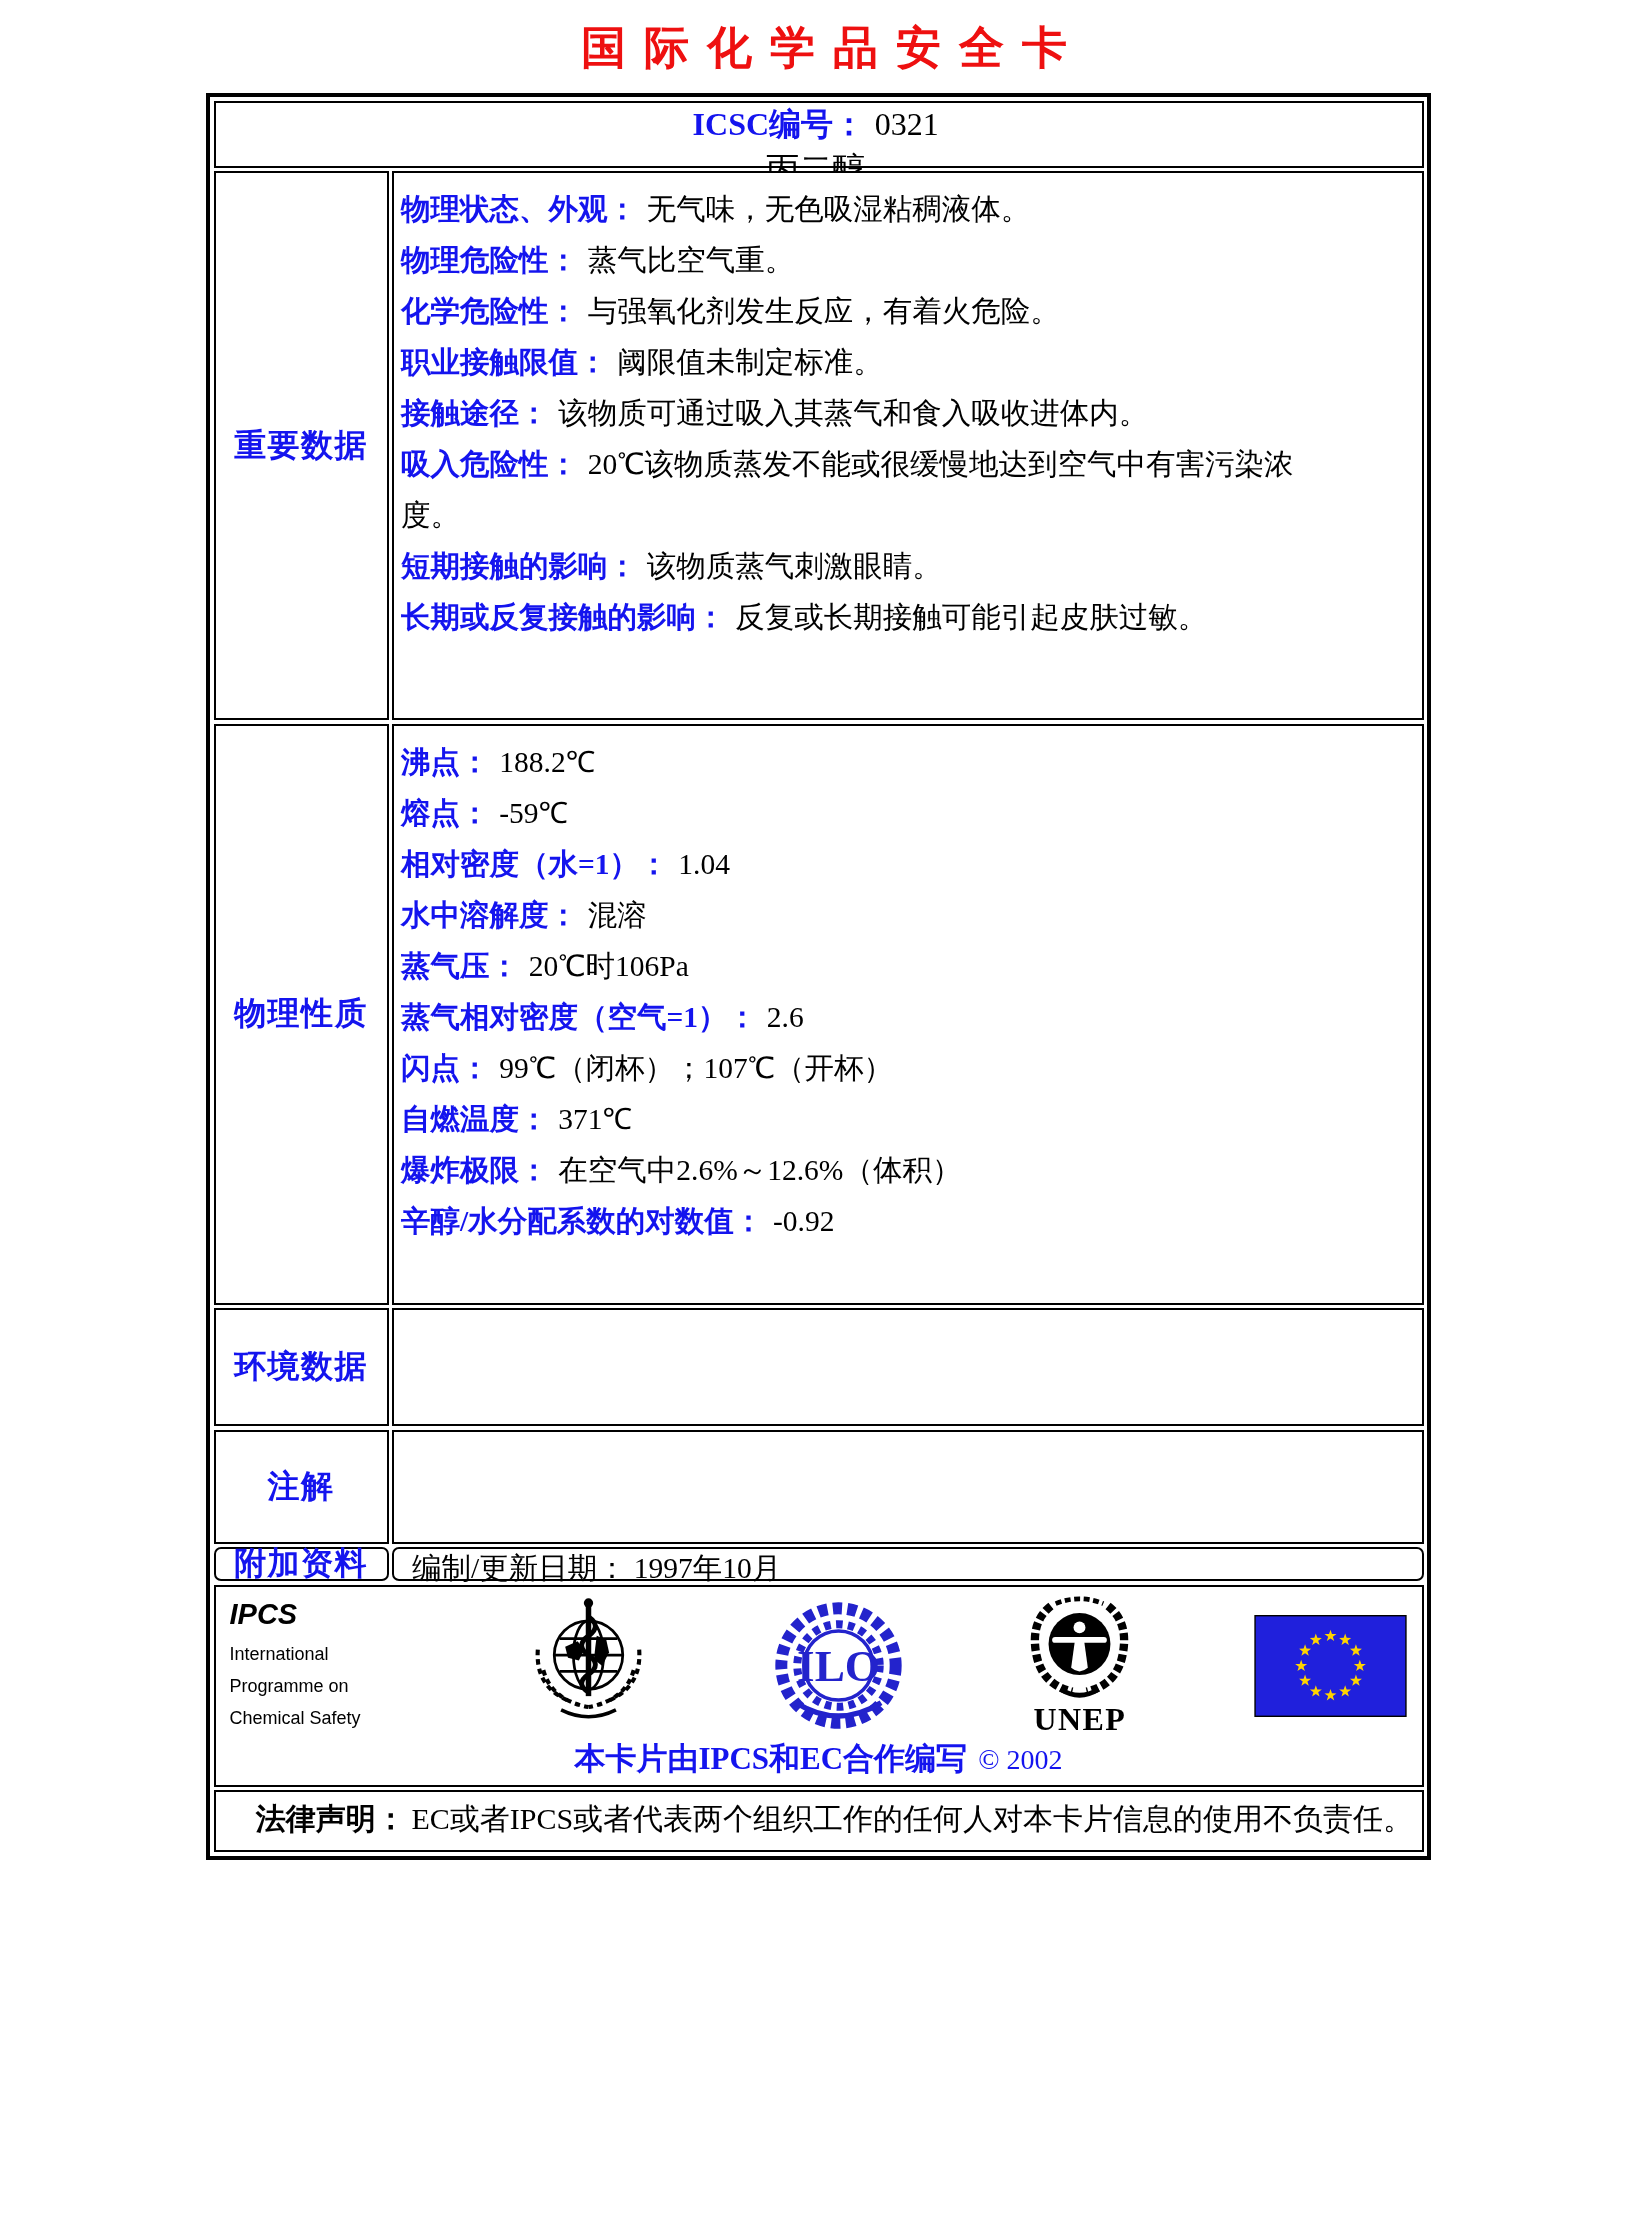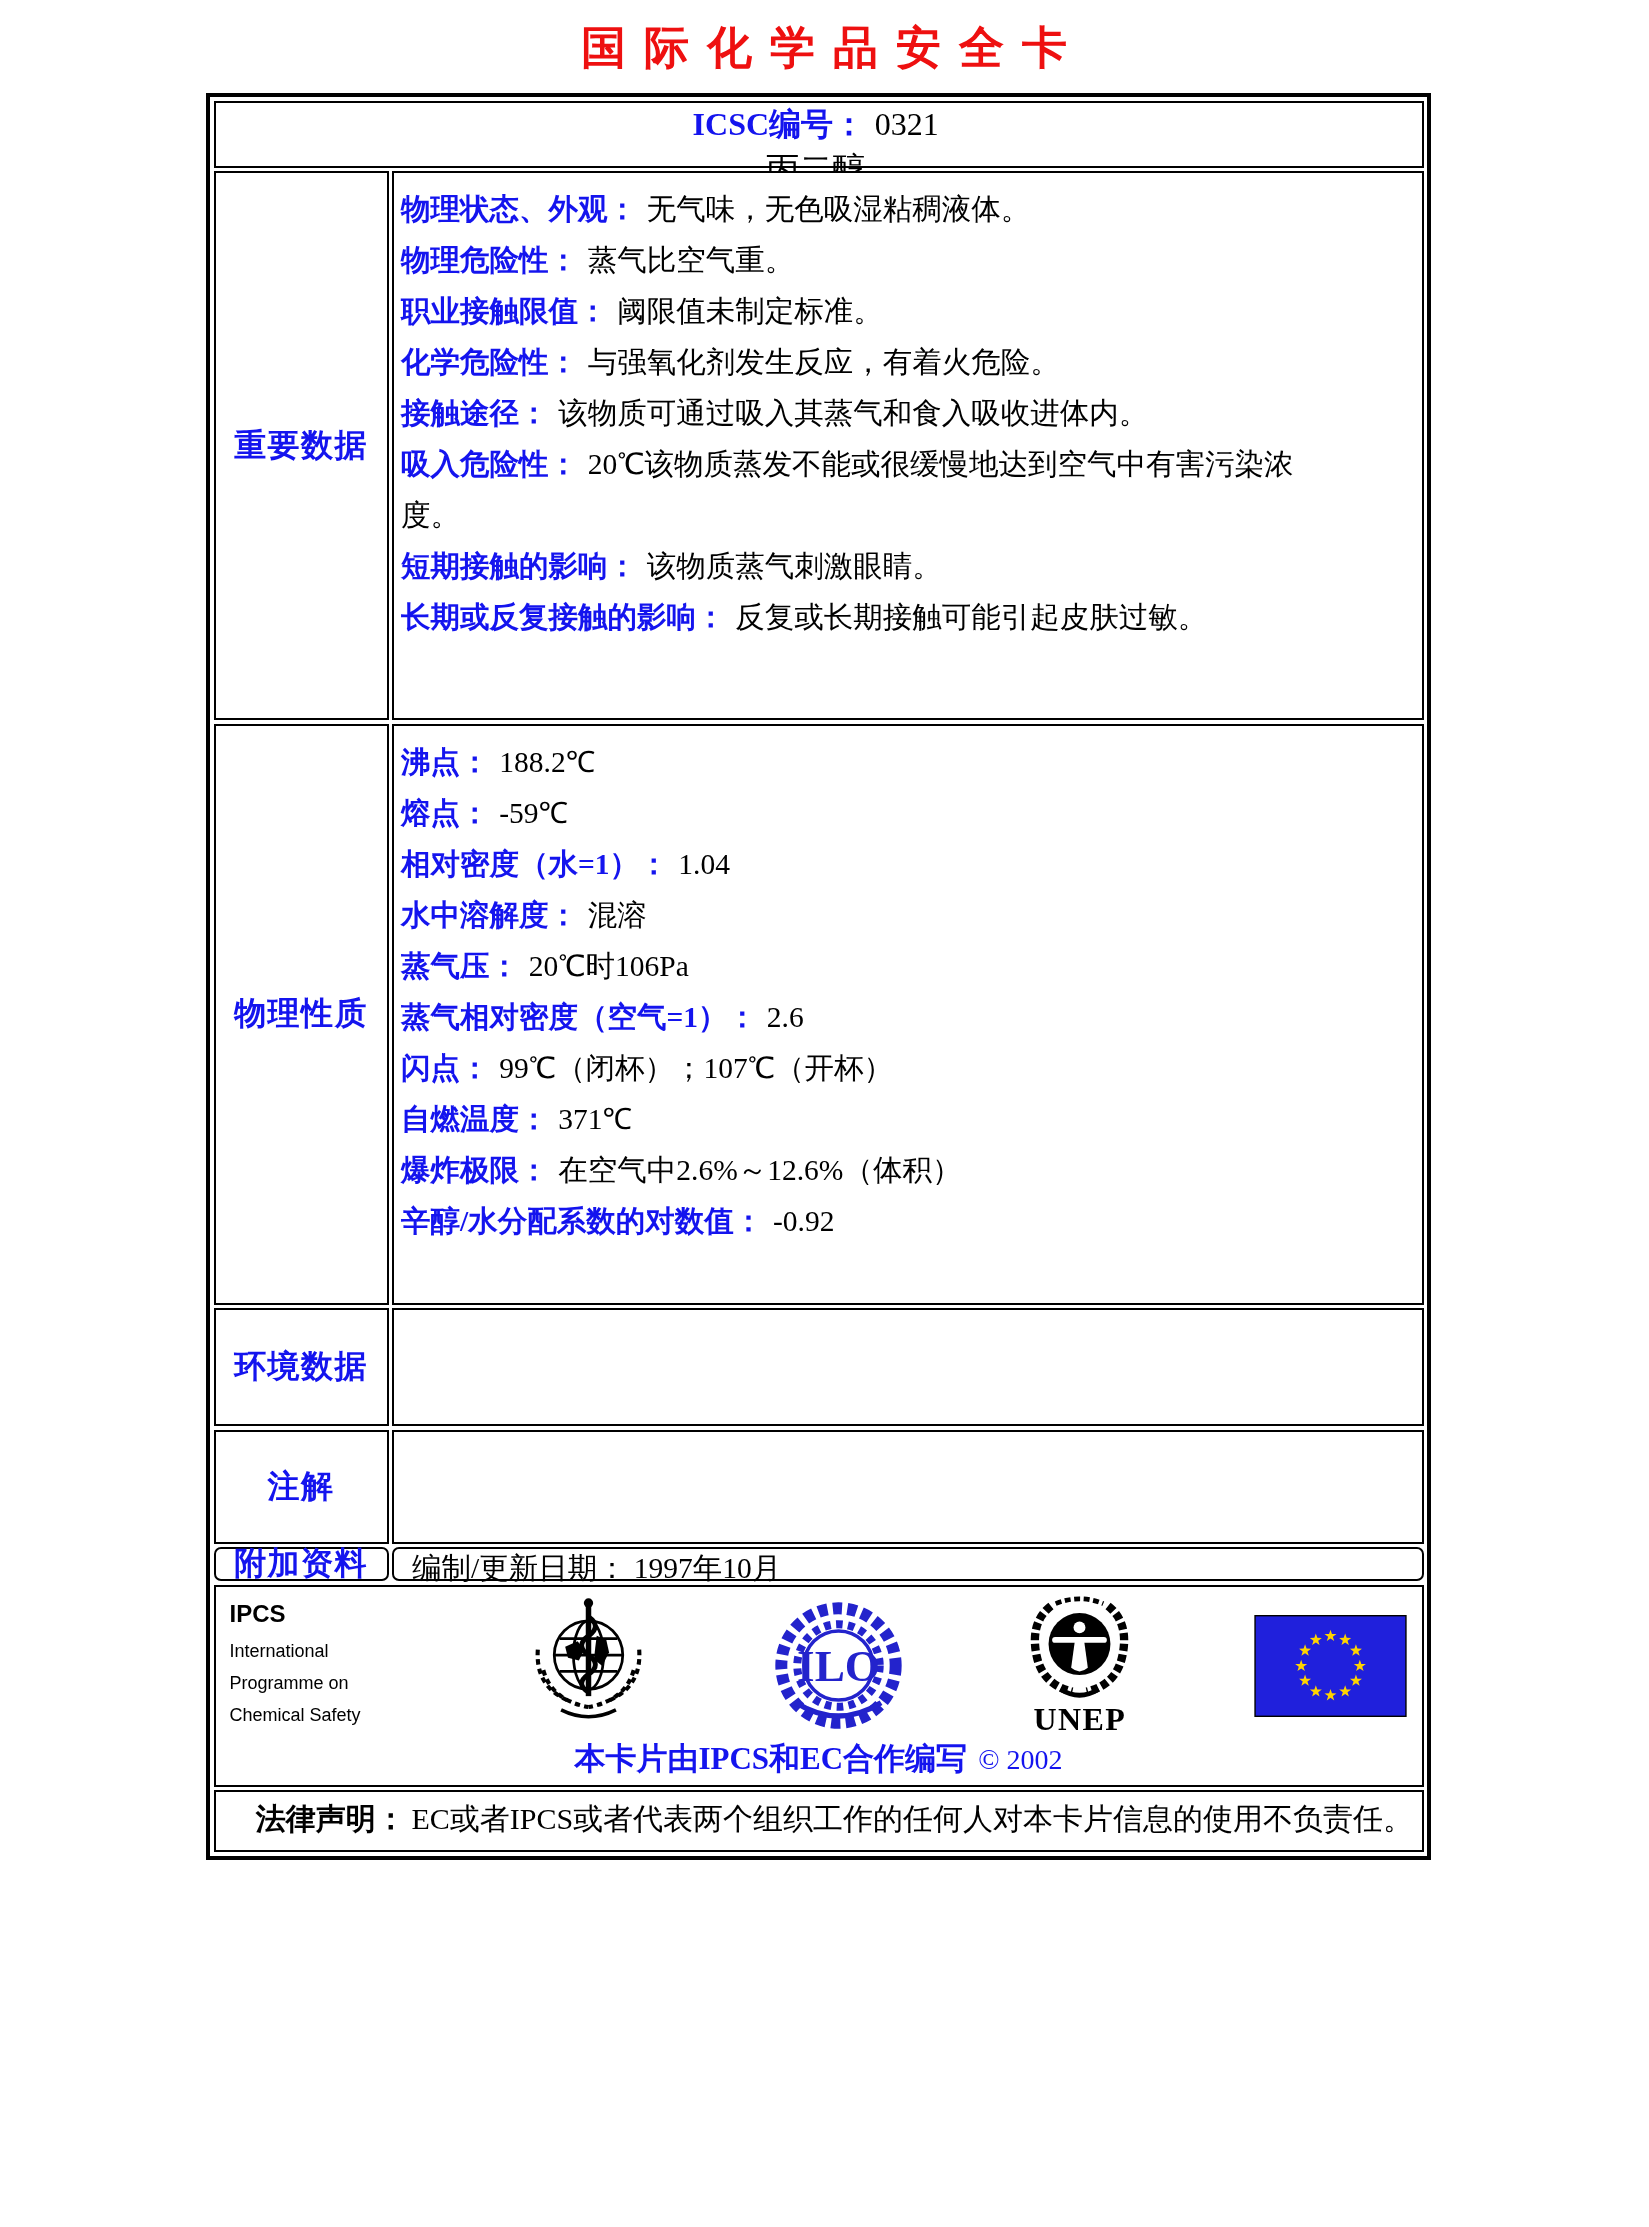--- a/index.html
+++ b/index.html
@@ -47,21 +47,21 @@
   .h-env{height:118px;}
   .h-notes{height:114px;}
   .h-add{height:34px;border-radius:7px;}
   .add-content{display:flex;align-items:center;padding:0 18px;font-size:29.5px;}
   .add-content .k{color:#000;font-weight:normal;margin-right:7px;}
 
   
   .logos-cell{flex:1;height:202px;display:flex;flex-direction:column;justify-content:space-between;padding:7px 4.2px 5.6px 4.2px;}
   .logos-strip{display:flex;align-items:center;justify-content:space-between;padding:0 9.8px;}
   .ipcs-block{font-family:"Liberation Sans",sans-serif;color:#000;width:175px;}
-  .ipcs-acronym{font-size:24px;font-weight:bold;margin-bottom:7px;}
+  .ipcs-acronym{font-size:29px;font-weight:bold;margin-bottom:7px;font-style:italic;}
   .ipcs-line{font-size:18px;line-height:32px;}
   .logo-box{display:flex;flex-direction:column;align-items:center;}
   .unep-word{font-family:"Liberation Serif",serif;font-weight:bold;font-size:32px;letter-spacing:1.4px;margin-top:-4.2px;}
   .caption{width:100%;text-align:center;font-size:31px;padding-bottom:4.2px;}
   .caption .cap-main{color:#1414ee;font-weight:bold;}
   .caption .cap-year{color:#1414ee;font-weight:normal;margin-left:11.2px;font-size:28px;}
 
   
   .legal-cell{flex:1;min-height:62px;display:flex;align-items:flex-end;padding:7px 8.4px;font-size:30px;}
   .legal-cell .k{font-weight:bold;margin-right:5.6px;}
@@ -86,23 +86,23 @@
 
   <div class="row">
     <div class="cell label-cell h-important">重要数据</div>
     <div class="cell content-cell h-important">
       <div class="content wrap-tight">
 
           <div class="line"><span class="k">物理状态、外观：</span><span class="v">无气味，无色吸湿粘稠液体。</span></div>
 
           <div class="line"><span class="k">物理危险性：</span><span class="v">蒸气比空气重。</span></div>
 
+          <div class="line"><span class="k">化学危险性：</span><span class="v">与强氧化剂发生反应，有着火危险。</span></div>
+
           <div class="line"><span class="k">职业接触限值：</span><span class="v">阈限值未制定标准。</span></div>
-
-          <div class="line"><span class="k">化学危险性：</span><span class="v">与强氧化剂发生反应，有着火危险。</span></div>
 
           <div class="line"><span class="k">接触途径：</span><span class="v">该物质可通过吸入其蒸气和食入吸收进体内。</span></div>
 
           <div class="line"><span class="k">吸入危险性：</span><span class="v">20℃该物质蒸发不能或很缓慢地达到空气中有害污染浓度。</span></div>
 
           <div class="line"><span class="k">短期接触的影响：</span><span class="v">该物质蒸气刺激眼睛。</span></div>
 
           <div class="line"><span class="k">长期或反复接触的影响：</span><span class="v">反复或长期接触可能引起皮肤过敏。</span></div>
         </div>
     </div>

